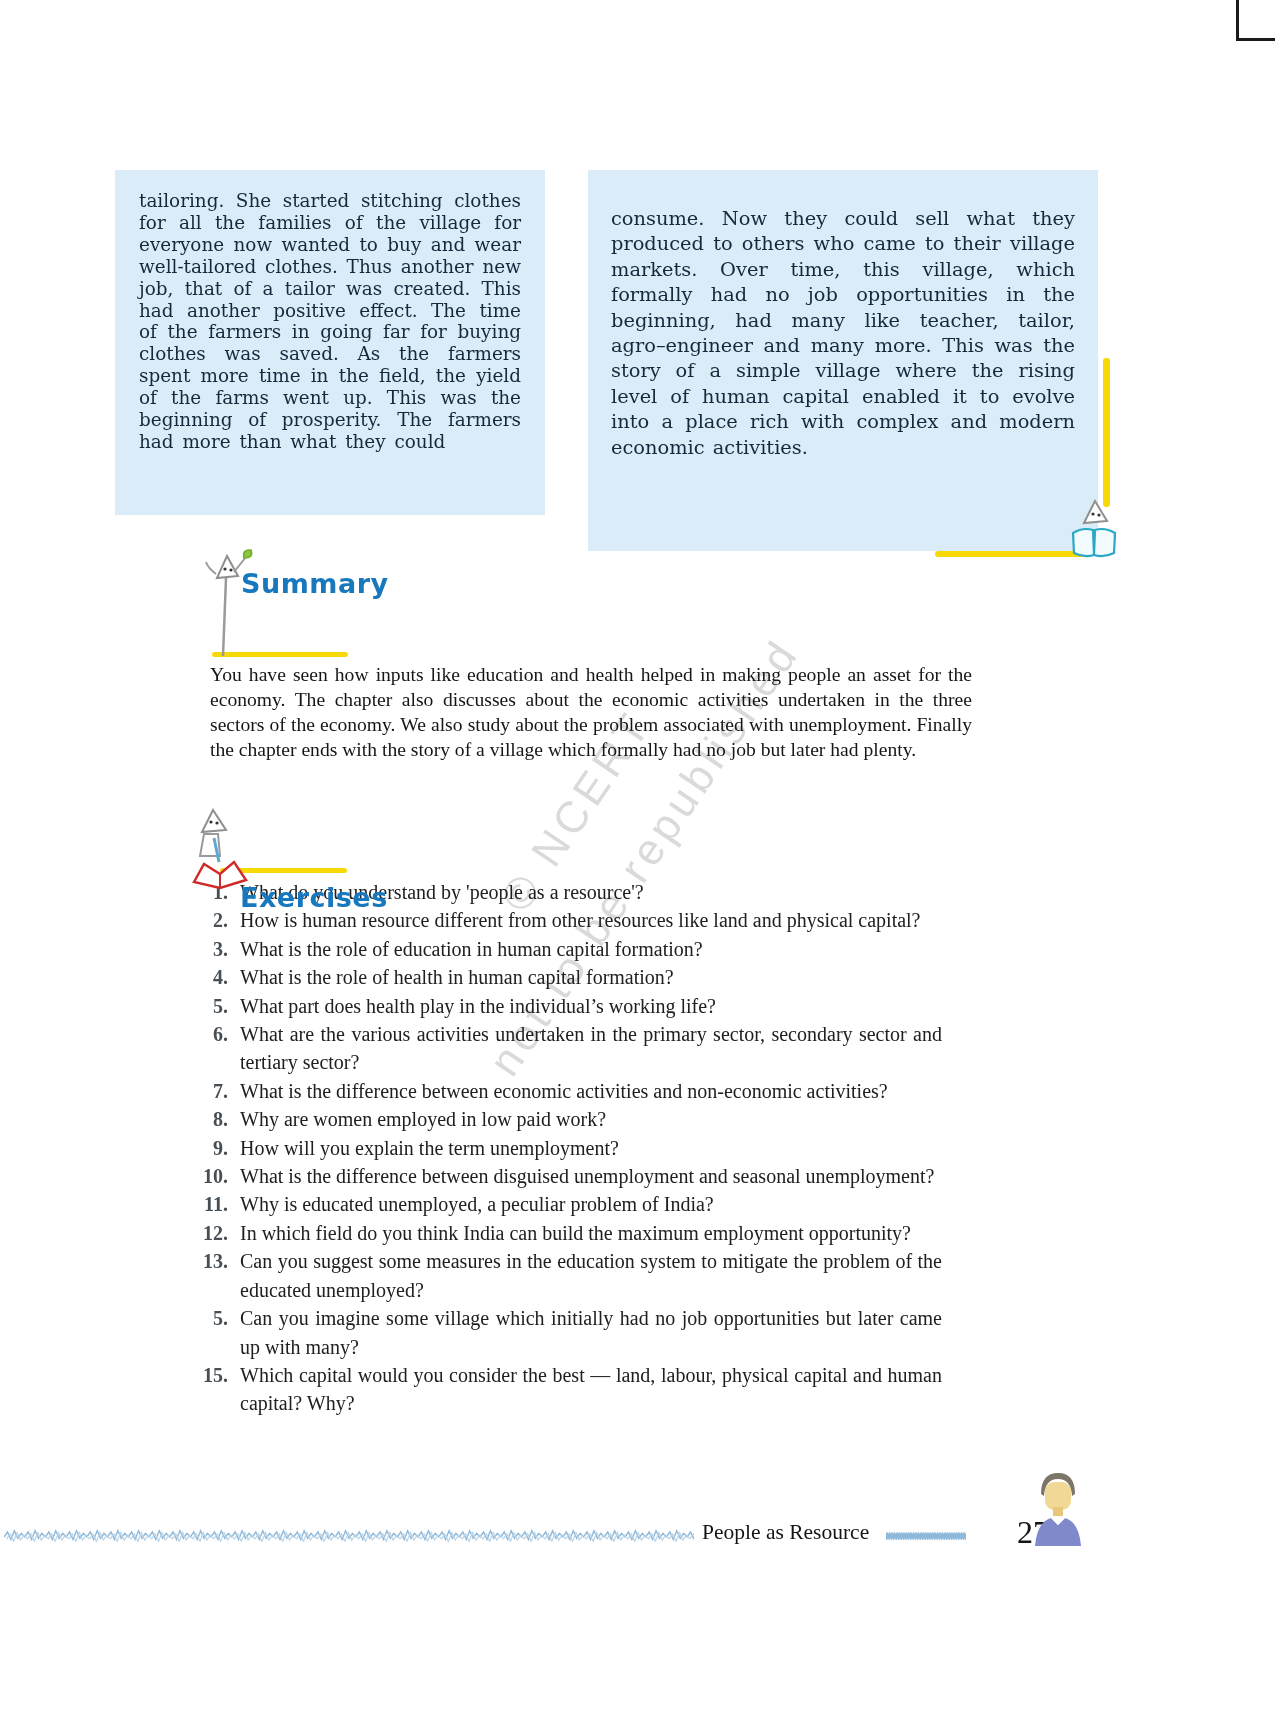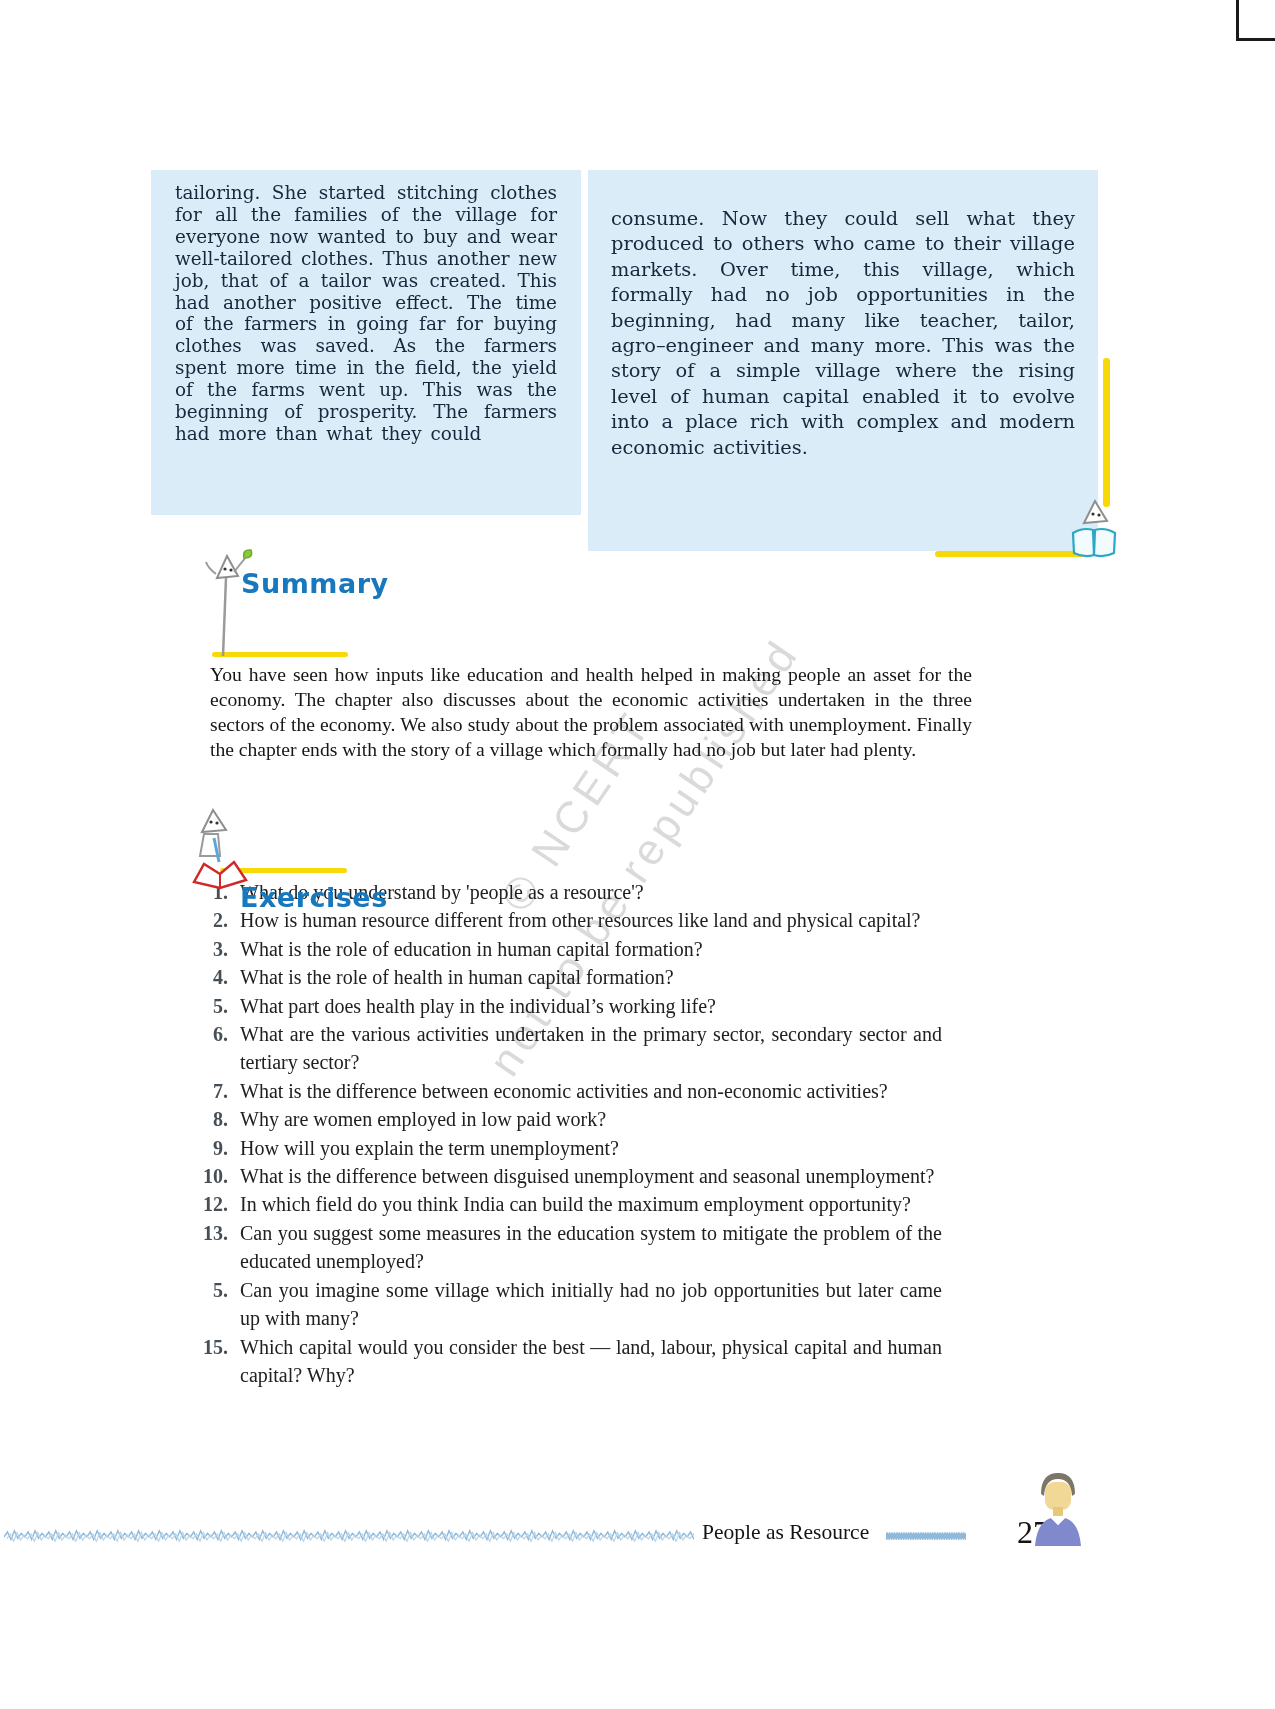--- a/index.html
+++ b/index.html
@@ -15,22 +15,22 @@
     font-size:44px; letter-spacing:5px; line-height:82px; white-space:nowrap;
   }
   
   .corner-v { position:absolute; left:1236px; top:0; width:3px; height:40px; background:#1a1a1a; }
   .corner-h { position:absolute; left:1236px; top:38px; width:39px; height:3px; background:#1a1a1a; }
   
   .panel {
     position:absolute; box-sizing:border-box; background:var(--panel_bg,#d9ecf8);
     color:var(--panel_text,#16293c); text-align:justify; z-index:1; overflow:hidden;
   }
-  .panel-left  { left:115px; top:170px; width:430px; height:345px; padding:12px 24px;
-                 font-size:18.4px; line-height:21.9px; word-spacing:3px;margin-left:36px; }
+  .panel-left  { left:115px; top:170px; width:430px; height:345px; padding:20px 24px;
+                 font-size:18.4px; line-height:21.9px; word-spacing:3px; }
   .panel-right { left:588px; top:170px; width:510px; height:381px; padding:36px 23px;
                  font-size:19.4px; line-height:25.4px; word-spacing:2px; }
   .ybar { position:absolute; background:var(--accent_yellow,#f7d908); z-index:2; border-radius:3px; }
   .vbar { left:1103px; top:358px; width:7px; height:149px; }
   .hbar { left:935px;  top:551px; width:150px; height:6px; }
   .icon-abs { position:absolute; z-index:3; }
   
   .section-heading {
     position:absolute; z-index:2; font-family:"DejaVu Sans", sans-serif; font-weight:bold;
     color:var(--heading_blue,#1878be); font-size:27px; letter-spacing:0.5px;
@@ -149,20 +149,24 @@
       </li>
     <li class="q">
         <span class="qnum">9.</span>
         <span class="qtext">How will you explain the term unemployment?</span>
       </li>
     <li class="q">
         <span class="qnum">10.</span>
         <span class="qtext">What is the difference between disguised unemployment and seasonal unemployment?</span>
       </li>
     <li class="q">
+        <span class="qnum">11.</span>
+        <span class="qtext">Why is educated unemployed, a peculiar problem of India?</span>
+      </li>
+    <li class="q">
         <span class="qnum">12.</span>
         <span class="qtext">In which field do you think India can build the maximum employment opportunity?</span>
       </li>
     <li class="q">
         <span class="qnum">13.</span>
         <span class="qtext">Can you suggest some measures in the education system to mitigate the problem of the educated unemployed?</span>
       </li>
     <li class="q">
         <span class="qnum">5.</span>
         <span class="qtext">Can you imagine some village which initially had no job opportunities but later came up with many?</span>

